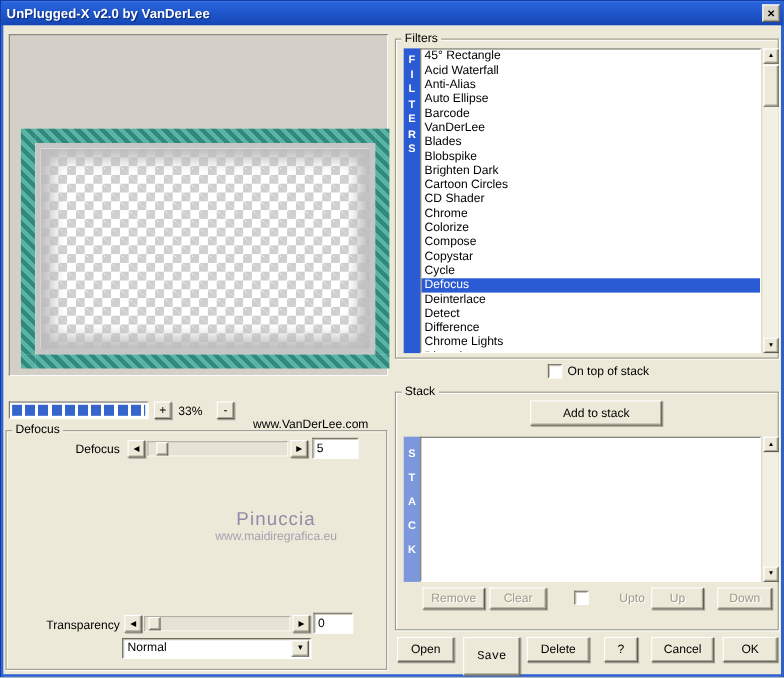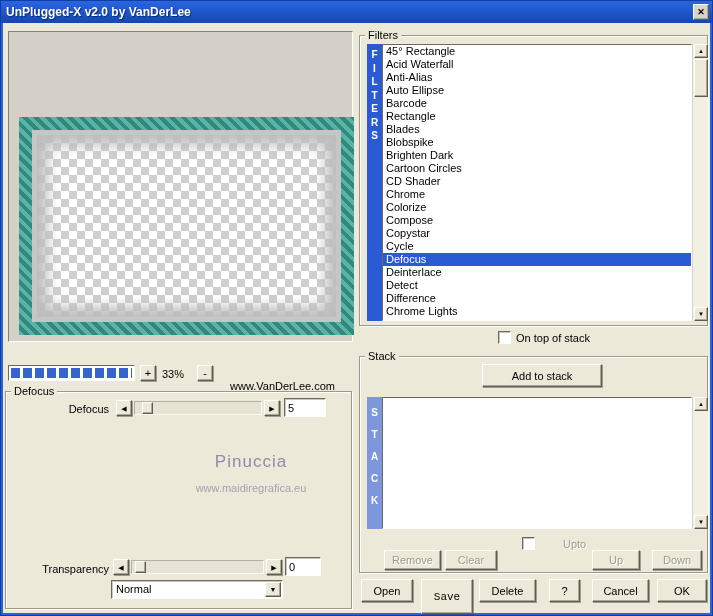--- a/index.html
+++ b/index.html
@@ -30,21 +30,21 @@
   }
 
   
   .push {
     position:absolute; background:#ece9d8;
     border:1px solid; border-color:#fff #5f5c51 #5f5c51 #fff;
     box-shadow: inset -1px -1px 0 #aca899, 1px 1px 0 rgba(64,64,64,.45);
     display:flex; align-items:center; justify-content:center;
     font-family:inherit; font-size:11px; color:#000; cursor:default; white-space:nowrap;
   }
-  .push.disabled { color:#9e9a8c; text-shadow:1px 1px 0 #fff;margin-top:16px; }
+  .push.disabled { color:#9e9a8c; text-shadow:1px 1px 0 #fff; }
 
   .field {
     position:absolute; background:#fff;
     border:1px solid; border-color:#6d6a5e #fff #fff #6d6a5e;
     box-shadow: inset 1px 1px 0 #c9c5b8;
     font-family:inherit; font-size:11px; padding:0 3px;
   }
   input.field { outline:none; }
 
   .checkbox {
@@ -120,21 +120,21 @@
   .transp-slider  { left:130px; top:559px; width:133px; }
   .thumb {
     position:absolute; top:0; width:11px; height:12px; background:#ece9d8;
     border:1px solid; border-color:#fff #5f5c51 #5f5c51 #fff;
     box-shadow: inset -1px -1px 0 #aca899;
   }
 
   .defocus-value { left:283px; top:397px; width:42px; height:19px; }
   .transp-value  { left:284px; top:556px; width:36px; height:19px; }
 
-  .wm-name { position:absolute; left:160px; top:451px; width:180px; text-align:center;
+  .wm-name { position:absolute; left:160px; top:461px; width:180px; text-align:center;
              font-size:17px; letter-spacing:1px; color:#938aa9; }
   .wm-url  { position:absolute; left:160px; top:481px; width:180px; text-align:center;
              font-size:11px; color:#a7a1b0; }
 
   .select {
     position:absolute; left:110px; top:579px; width:172px; height:19px;
     background:#fff; border:1px solid; border-color:#6d6a5e #fff #fff #6d6a5e;
     box-shadow: inset 1px 1px 0 #c9c5b8;
   }
   .select-text { position:absolute; left:4px; top:2px; font-size:11px; }
@@ -277,21 +277,21 @@
       <span>E</span>
       <span>R</span>
       <span>S</span>
     </div>
   <div class="listbox filters-list">
       <div class="list-item">45° Rectangle</div>
       <div class="list-item">Acid Waterfall</div>
       <div class="list-item">Anti-Alias</div>
       <div class="list-item">Auto Ellipse</div>
       <div class="list-item">Barcode</div>
-      <div class="list-item">Rectangle</div>
+      <div class="list-item">VanDerLee</div>
       <div class="list-item">Blades</div>
       <div class="list-item">Blobspike</div>
       <div class="list-item">Brighten Dark</div>
       <div class="list-item">Cartoon Circles</div>
       <div class="list-item">CD Shader</div>
       <div class="list-item">Chrome</div>
       <div class="list-item">Colorize</div>
       <div class="list-item">Compose</div>
       <div class="list-item">Copystar</div>
       <div class="list-item">Cycle</div>

